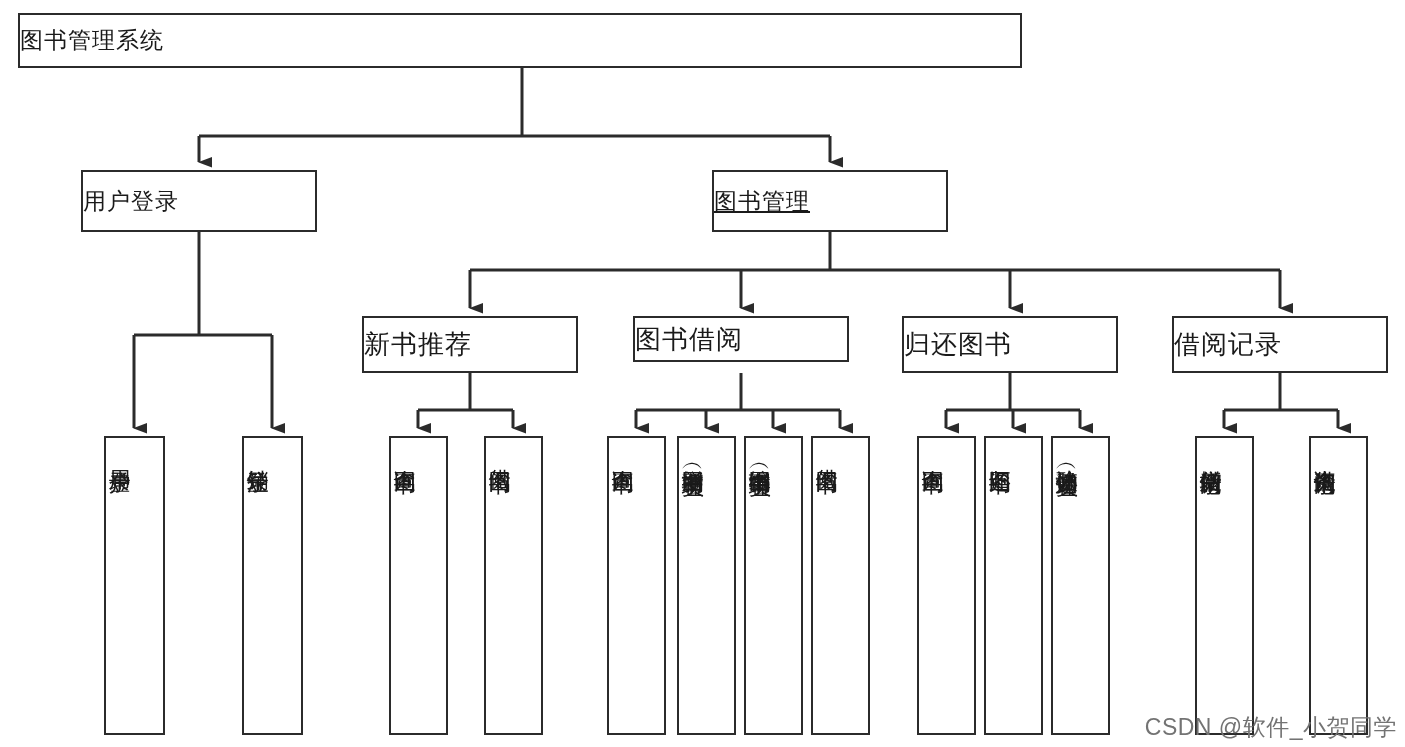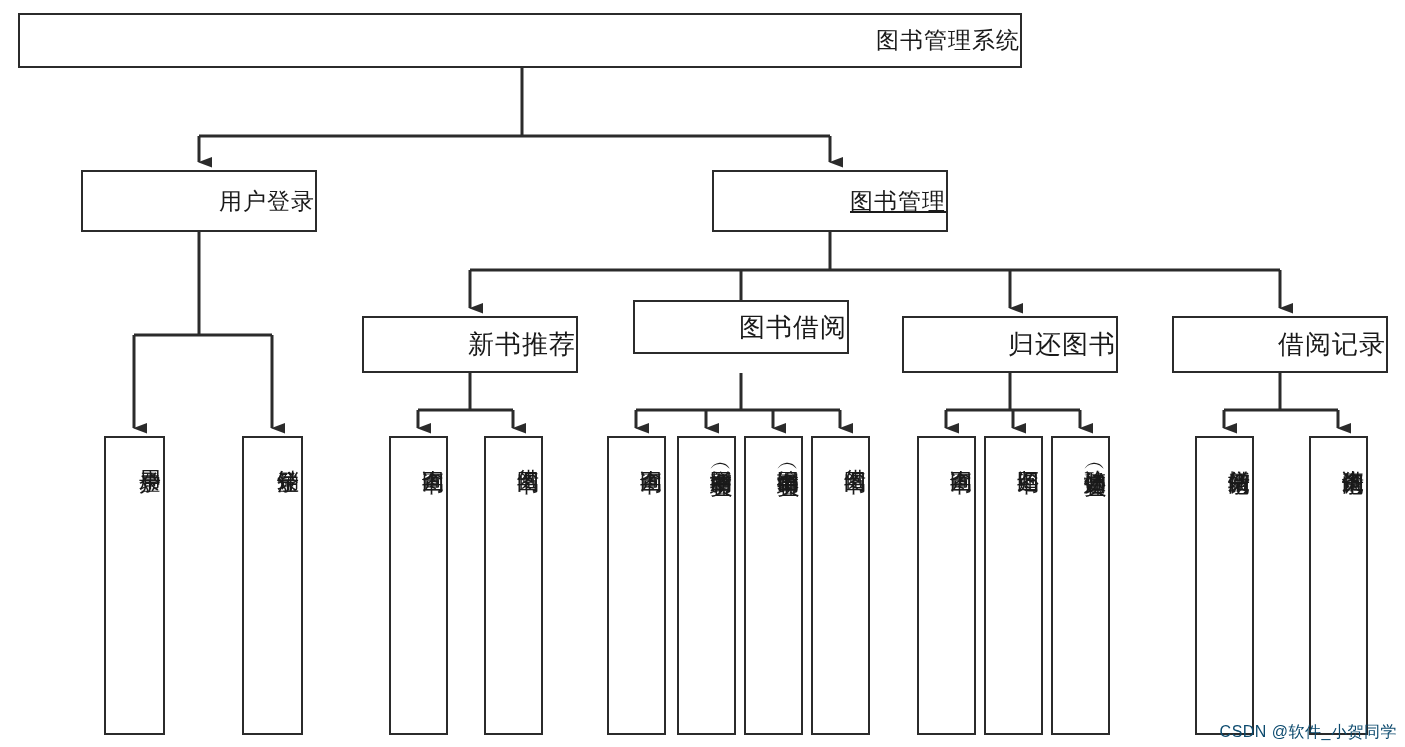--- a/index.html
+++ b/index.html
@@ -26,21 +26,21 @@
     height: 747px;
     pointer-events: none;
   }
   .node {
     position: absolute;
     box-sizing: border-box;
     background: #ffffff;
     border: 2.5px solid #2b2b2b;
     display: flex;
     align-items: center;
-    justify-content: flex-end;
+    justify-content: flex-start;
     color: #1a1a1a;
   }
   .node.root {
     font-size: 23px;
   }
   .node.lvl1 {
     font-size: 23px;
   }
   .node.lvl2 {
     font-size: 26px;
@@ -59,22 +59,22 @@
     display: block;
   }
   .hlabel {
     white-space: nowrap;
     letter-spacing: 1px;
   }
   .watermark {
     position: absolute;
     right: 8px;
     bottom: 4px;
-    font-size: 16px;
-    color: #0c4a6e;
+    font-size: 23px;
+    color: #737373;
     letter-spacing: 0.5px;
     white-space: nowrap;
   }
 </style>
 </head>
 <body>
 
 <div id="canvas">
 
   <svg id="edges" viewBox="0 0 1405 747" width="1405" height="747" xmlns="http://www.w3.org/2000/svg">
@@ -136,21 +136,21 @@
   <div class="node lvl1" style="left:81px; top:170px; width:236px; height:62px;">
     <span class="hlabel">用户登录</span>
   </div>
   <div class="node lvl1" style="left:712px; top:170px; width:236px; height:62px;text-decoration:underline;">
     <span class="hlabel">图书管理</span>
   </div>
 
   <div class="node lvl2" style="left:362px; top:316px; width:216px; height:57px;">
     <span class="hlabel">新书推荐</span>
   </div>
-  <div class="node lvl2" style="left:633px; top:300px; width:216px; height:54px;">
+  <div class="node lvl2" style="left:633px; top:316px; width:216px; height:46px;">
     <span class="hlabel">图书借阅</span>
   </div>
   <div class="node lvl2" style="left:902px; top:316px; width:216px; height:57px;">
     <span class="hlabel">归还图书</span>
   </div>
   <div class="node lvl2" style="left:1172px; top:316px; width:216px; height:57px;">
     <span class="hlabel">借阅记录</span>
   </div>
 
   <div class="node leaf" style="left:104px; top:436px; width:61px; height:299px;">

